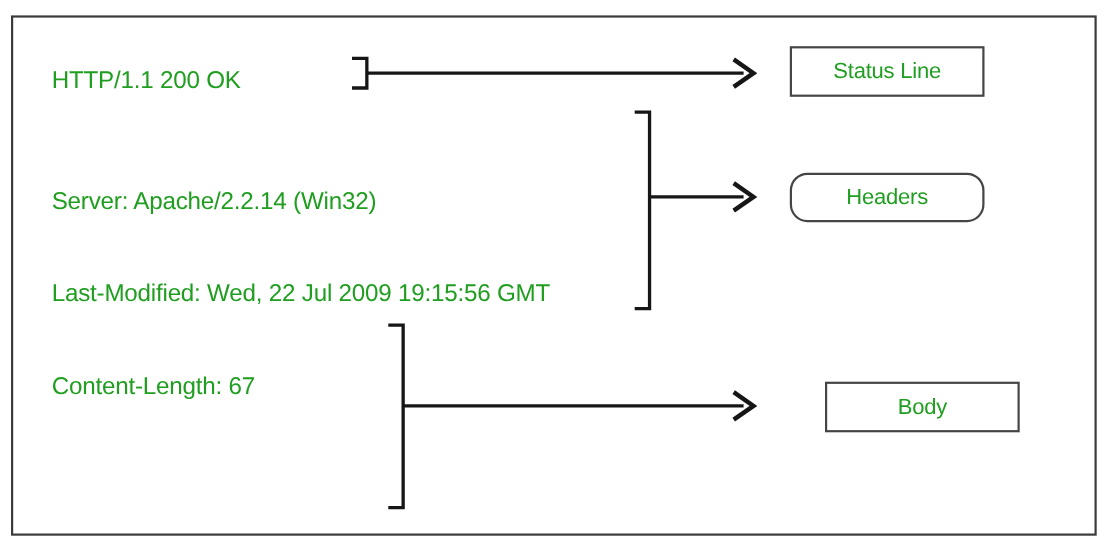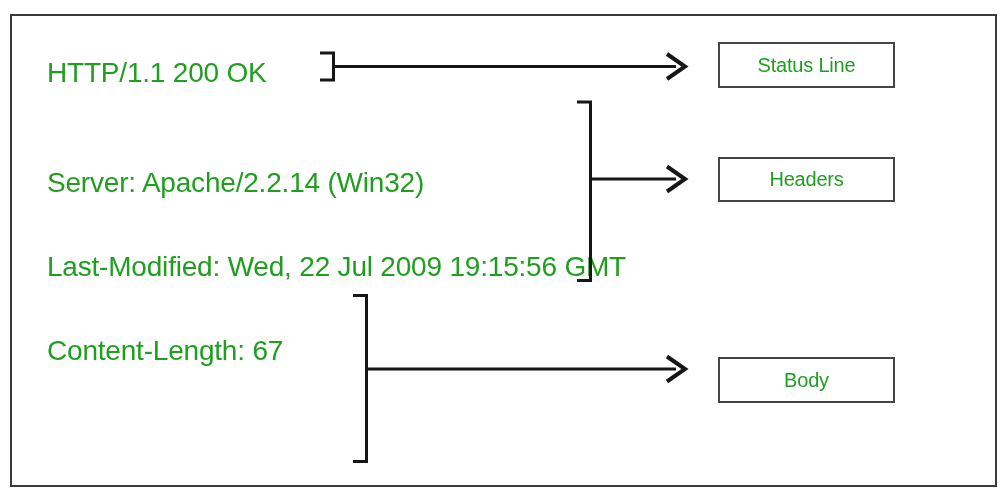--- a/index.html
+++ b/index.html
@@ -20,21 +20,21 @@
     top: 14px;
     width: 987px;
     height: 473px;
     box-sizing: border-box;
     border: 2px solid #3b3b3b;
     background: #ffffff;
   }
   .green-text {
     position: absolute;
     color: #1f9e1f;
-    font-size: 28px;
+    font-size: 22px;
     line-height: 28px;
     letter-spacing: -0.2px;
     white-space: pre;
   }
   .label-box {
     position: absolute;
     left: 718px;
     width: 177px;
     box-sizing: border-box;
     border: 2px solid #454545;
@@ -96,19 +96,19 @@
     <path d="M353,295.5 H366.5 V461.5 H353" fill="none" stroke="#161616" stroke-width="3"></path>
     <line x1="367" y1="369" x2="676" y2="369" stroke="#161616" stroke-width="3"></line>
     <polyline points="667,356.5 685,369 667,381.5" fill="none" stroke="#161616" stroke-width="4" stroke-linejoin="miter"></polyline>
   </g>
 </svg>
 
 <div class="label-box" style="top:42px; height:46px;">
   <span class="label-text">Status Line</span>
 </div>
 
-<div class="label-box" style="top:157px; height:45px;">
+<div class="label-box" style="top:157px; height:45px;border-radius:16px;">
   <span class="label-text">Headers</span>
 </div>
 
-<div class="label-box" style="top:357px; height:46px;">
+<div class="label-box" style="top:347px; height:46px;margin-left:32px;">
   <span class="label-text">Body</span>
 </div>
 
 </body></html>

